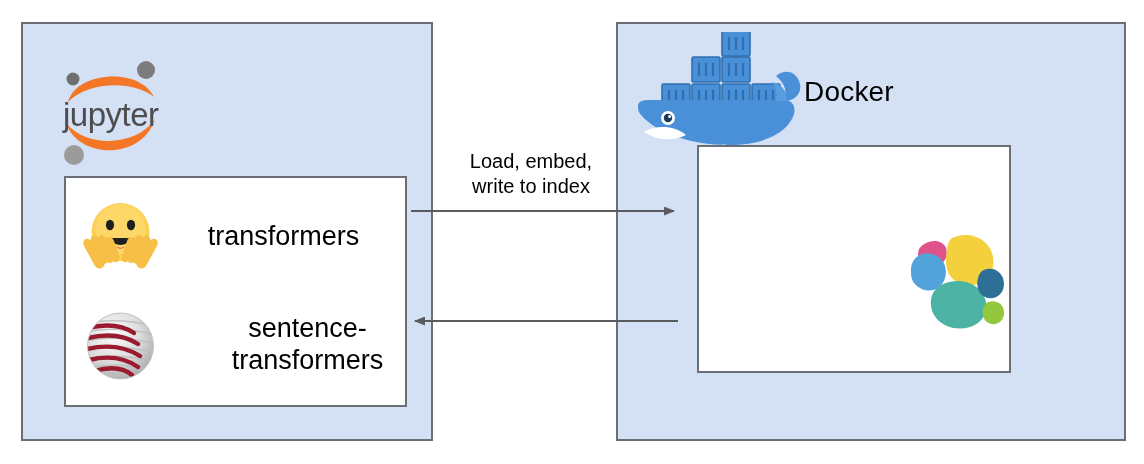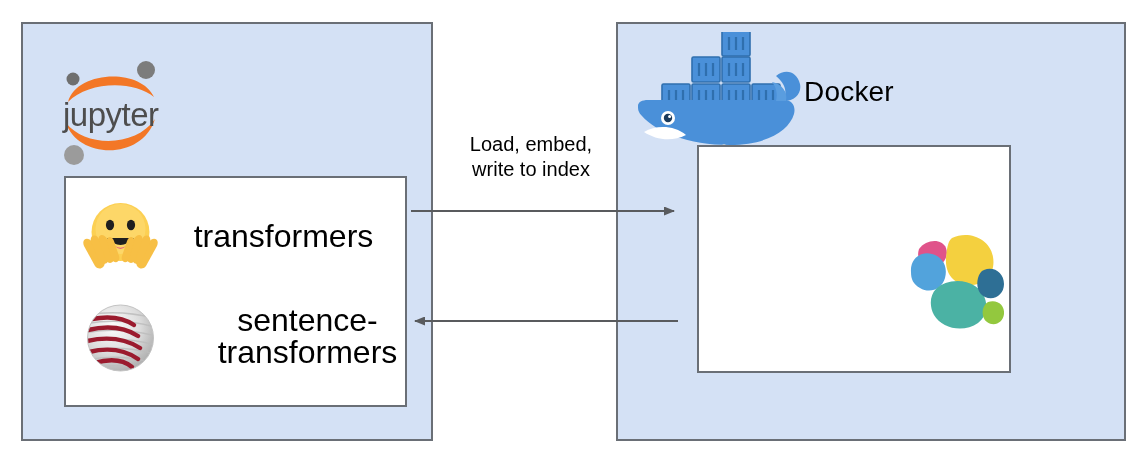--- a/index.html
+++ b/index.html
@@ -96,35 +96,35 @@
     align-items: center;
   }
   #lib-row-transformers {
     left: 55px;
     top: 172px;
     width: 320px;
     height: 80px;
   }
   #lib-row-sbert {
     left: 55px;
-    top: 262px;
+    top: 270px;
     width: 320px;
     height: 100px;
     gap: 48px;
   }
   .lib-icon {
     width: 85px;
     height: 85px;
     flex: 0 0 85px;
     position: relative;
   }
   .lib-label {
     flex: 1 1 auto;
     text-align: center;
-    font-size: 32px;
+    font-size: 27px;
     line-height: 32px;
     color: #000000;
     padding-left: 6px;
   }
 
   
   #hf-emoji { display:block; }
 
   
   #sbert-logo { display:block; }
@@ -163,21 +163,21 @@
   .arrow-label {
     position: absolute;
     font-size: 20px;
     line-height: 25px;
     color: #000000;
     text-align: center;
     white-space: pre-line;
   }
   #label-load {
     left: 443px;
-    top: 132px;
+    top: 149px;
     width: 176px;
   }
   #label-search {
     left: 443px;
     top: 268px;
     width: 176px;
   }
 </style>
 </head>
 <body>

